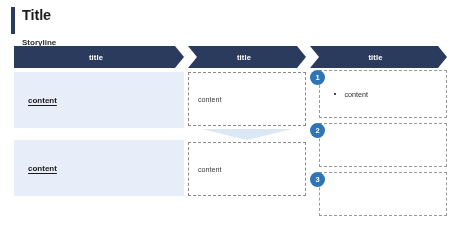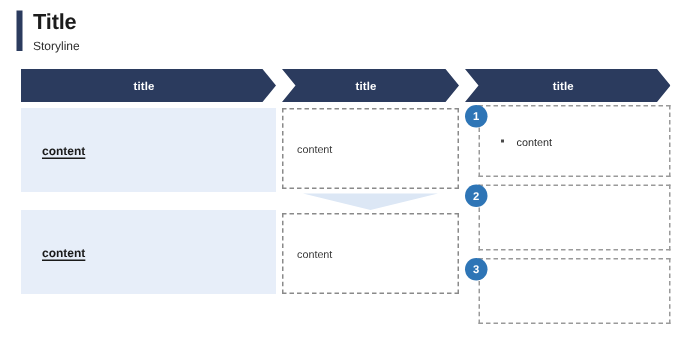--- a/index.html
+++ b/index.html
@@ -39,21 +39,22 @@
     font-size: 14.5px;
     font-weight: bold;
     color: #1c1c1c;
     line-height: 16px;
     letter-spacing: -0.1px;
   }
   .page-subtitle {
     font-size: 8px;
     color: #2e2e2e;
     line-height: 11px;
-    margin-top: 2px;
+    margin-top: 14px;
+    font-weight: bold;
   }
 
   
   .chevron-row {
     position: absolute;
     left: 0;
     top: 46px;
     width: 460px;
     height: 22px;
   }

